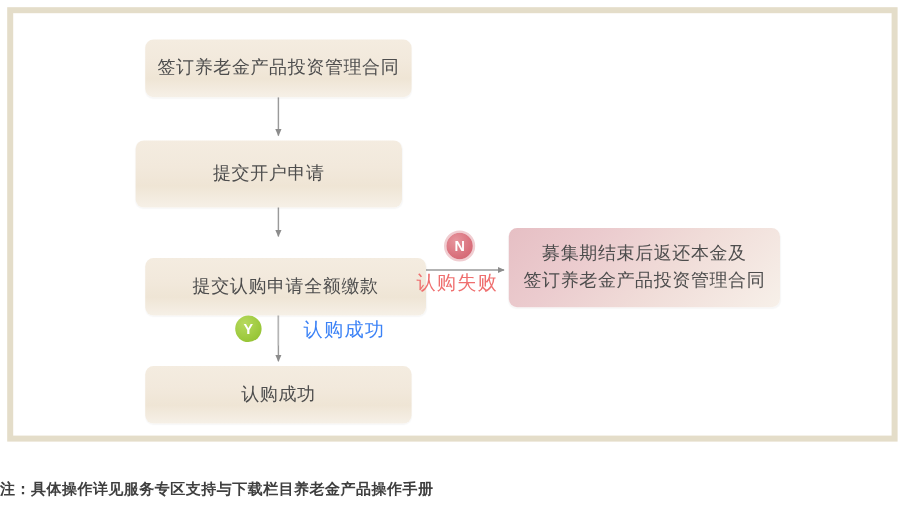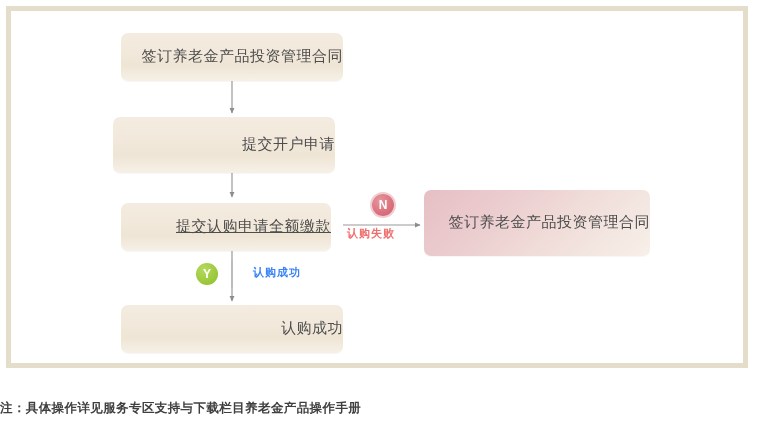--- a/index.html
+++ b/index.html
@@ -35,21 +35,21 @@
     width: 762px;
     height: 380px;
   }
 
   .node {
     position: absolute;
     box-sizing: border-box;
     border-radius: 7px;
     display: flex;
     align-items: center;
-    justify-content: flex-end;
+    justify-content: center;
     text-align: center;
     color: #4d4d4d;
     font-size: 15px;
     letter-spacing: 0.5px;
     line-height: 1.45;
   }
 
   
   .node.beige {
     background: linear-gradient(to bottom,
@@ -65,21 +65,21 @@
     background: linear-gradient(135deg,
                 #e6bfc4 0%,
                 #ebcbce 28%,
                 #f0dcd8 58%,
                 #f7f0e9 100%);
     box-shadow: 0 1px 1px rgba(0,0,0,0.035);
   }
 
   #node-contract { left: 121px; top: 33px;  width: 222px; height: 48px; }
   #node-account  { left: 113px; top: 117px; width: 222px; height: 56px; }
-  #node-payment  { left: 121px; top: 203px; width: 210px; height: 48px; text-decoration: underline; }
+  #node-payment  { left: 121px; top: 215px; width: 234px; height: 48px; }
   #node-operate  { left: 121px; top: 305px; width: 222px; height: 48px; }
   #node-refund   { left: 424px; top: 190px; width: 226px; height: 66px; }
 
   
   #connectors {
     position: absolute;
     left: 0; top: 0;
     width: 762px;
     height: 380px;
     pointer-events: none;
@@ -106,22 +106,22 @@
   }
   .badge.no {
     background: radial-gradient(circle at 36% 30%, #e6959d 0%, #d9707c 62%, #cf5f6d 100%);
     box-shadow: 0 0 0 2px #f0cdd1;
     left: 372px;
     top: 194px;
   }
 
   .branch-label {
     position: absolute;
-    font-size: 11px;
-    font-weight: bold;
+    font-size: 16px;
+    font-weight: normal;
     letter-spacing: 1px;
   }
   .branch-label.yes {
     left: 253px;
     top: 265px;
     color: #3b82f6;
   }
   .branch-label.no {
     left: 347px;
     top: 226px;
@@ -177,20 +177,21 @@
   <div class="node beige" id="node-payment">
     <span>提交认购申请全额缴款</span>
   </div>
 
   <div class="node beige" id="node-operate">
     <span>认购成功</span>
   </div>
 
   <div class="node pink" id="node-refund">
     <div>
+      <div>募集期结束后返还本金及</div>
       <div>签订养老金产品投资管理合同</div>
     </div>
   </div>
 
   <div class="badge yes">
     <span>Y</span>
   </div>
   <div class="branch-label yes">认购成功</div>
 
   <div class="badge no">

